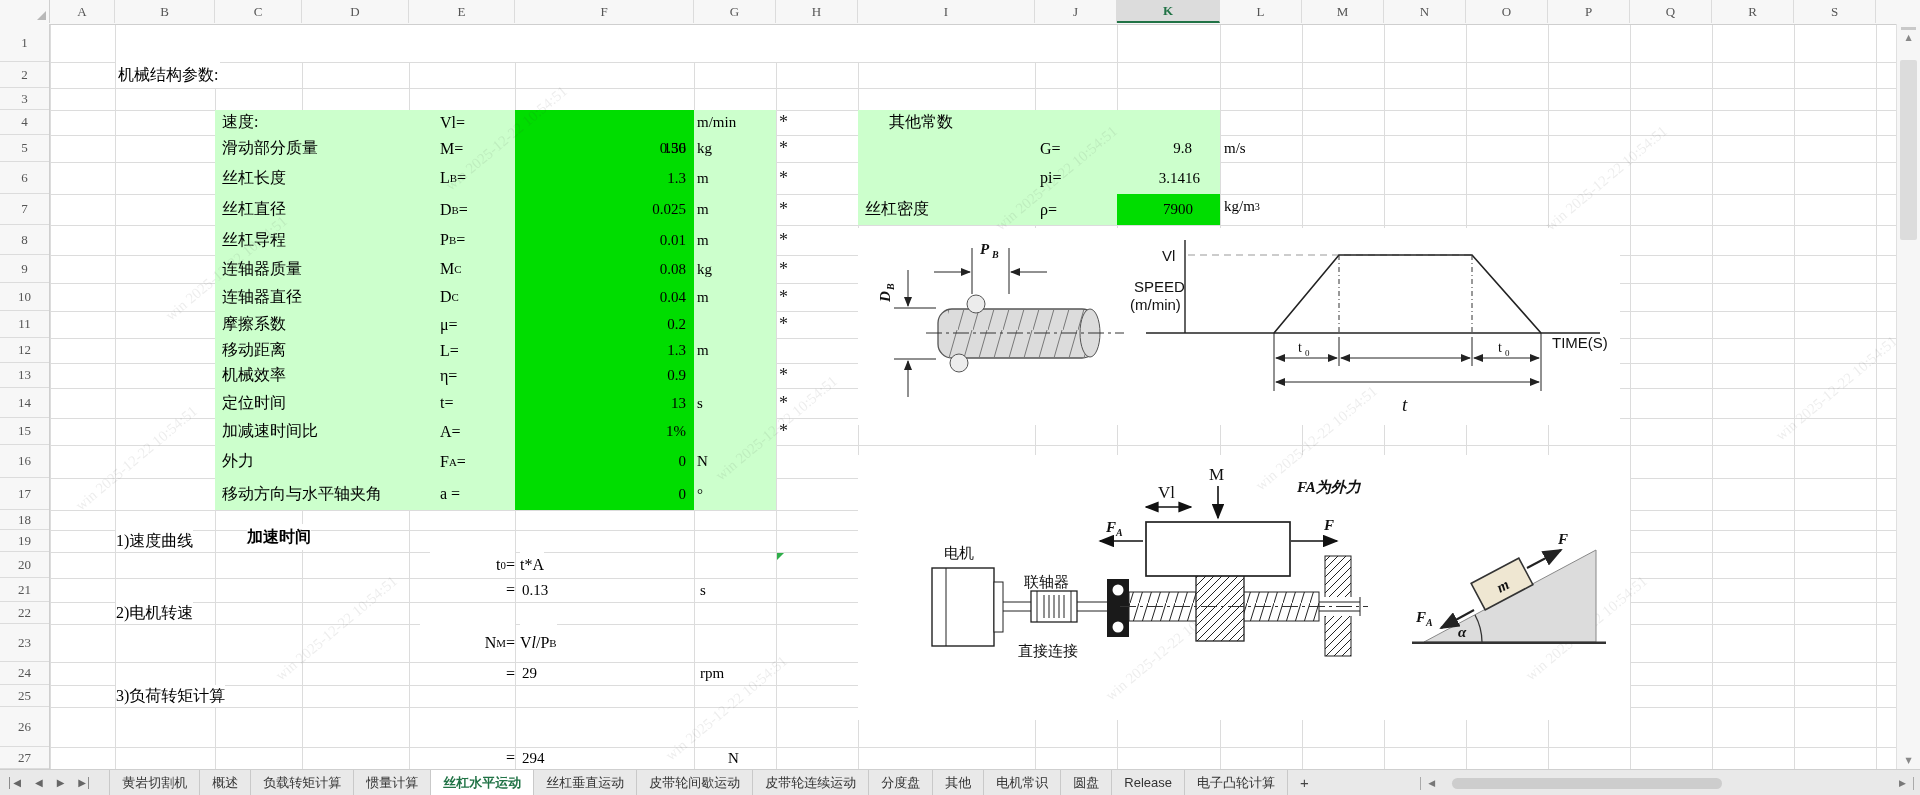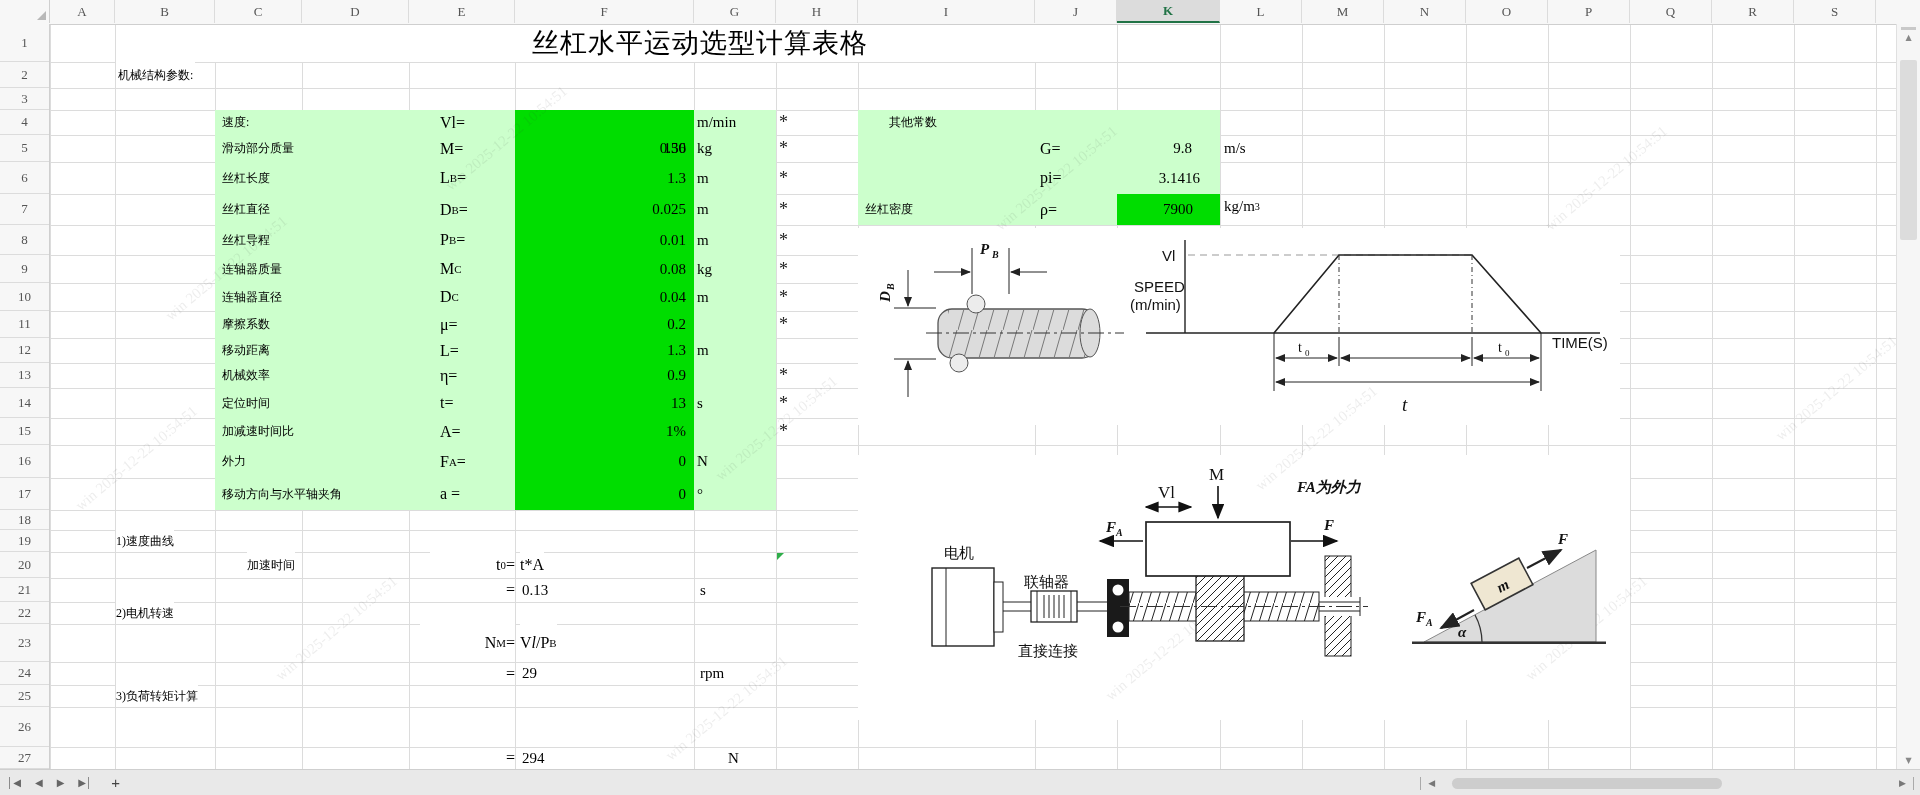--- a/index.html
+++ b/index.html
@@ -25,21 +25,21 @@
   .gl{position:absolute;background:#dcdcdc;z-index:0;}
   .block{position:absolute;z-index:1;}
   .pale{background:var(--pale-green);}
   .bright{background:var(--bright-green);}
   .patch{position:absolute;background:#fff;z-index:1;}
   .wm{position:absolute;z-index:2;font-size:15px;color:rgba(60,60,60,.09);
       transform:rotate(-40deg);white-space:nowrap;pointer-events:none;}
   .cell{position:absolute;display:flex;align-items:center;z-index:3;color:#000;}
   .right{justify-content:flex-end;}
   .title{font-size:27px;justify-content:center;letter-spacing:1px;}
-  .cjk15{font-size:12px;}
+  .cjk15{font-size:16px;}
   .num{font-size:15px;}
   .sym{font-size:16px;}
   .star{font-size:18px;color:#222;}
   .wbg{background:#fff;z-index:3;}
   sub{font-size:68%;}
   sup{font-size:68%;vertical-align:super;}
   .it{font-style:italic;}
   .fbox{position:absolute;border:1.6px solid #111;background:#fff;z-index:3;display:flex;align-items:center;}
   .formula{font-size:19px;font-style:italic;letter-spacing:1px;padding-left:4px;}
   .gmark{position:absolute;width:0;height:0;border-top:7px solid var(--indicator-green);
@@ -151,21 +151,20 @@
         <div class="wm" style="left: 1240px; top: 430px;">win 2025-12-22 10:54:51</div>
         <div class="wm" style="left: 1530px; top: 170px;">win 2025-12-22 10:54:51</div>
         <div class="wm" style="left: 260px; top: 620px;">win 2025-12-22 10:54:51</div>
         <div class="wm" style="left: 650px; top: 700px;">win 2025-12-22 10:54:51</div>
         <div class="wm" style="left: 1090px; top: 640px;">win 2025-12-22 10:54:51</div>
         <div class="wm" style="left: 1510px; top: 620px;">win 2025-12-22 10:54:51</div>
         <div class="wm" style="left: 1760px; top: 380px;">win 2025-12-22 10:54:51</div>
         <div class="wm" style="left: 60px; top: 450px;">win 2025-12-22 10:54:51</div>
       </div>
 
-    <div class="cell title" style="left:400px;top:24px;width:600px;height:38px;">丝杠水平运动选型计算表格</div>
     <div class="cell cjk15 wbg" style="left:116px;top:62px;height:26px;padding:0 2px;">机械结构参数:</div>
 
     <div id="params">
         <div class="cell cjk15" style="top: 110px; height: 25px; left: 222px; width: 185px;">速度:</div>
         <div class="cell sym" style="top: 110px; height: 25px; left: 440px; width: 75px;">
           <span>Vl=</span>
         </div>
         <div class="cell num right" style="top: 110px; height: 25px; left: 517px; width: 173px; padding-right: 4px; box-sizing: border-box; margin-top: 26px;">0.36</div>
         <div class="cell num" style="top: 110px; height: 25px; left: 697px; width: 75px;">m/min</div>
         <div class="cell star" style="top: 110px; height: 25px; left: 779px; width: 40px;">*</div>
@@ -282,21 +281,21 @@
     <div class="cell sym" style="left:1040px;top:194px;height:31px;">
         <span>ρ=</span>
       </div>
     <div class="cell num right" style="left:1117px;top:194px;width:103px;height:31px;padding-right:27px;box-sizing:border-box;">7900</div>
     <div class="cell num" style="left:1224px;top:191px;height:31px;">
         <span>kg/m</span>
         <sup>3</sup>
       </div>
 
     <div class="cell cjk15 wbg" style="left:116px;top:530px;height:22px;">1)速度曲线</div>
-    <div class="cell cjk15 wbg" style="left:247px;top:552px;height:26px;">加速时间</div>
+    <div class="cell cjk15 wbg" style="left:247px;top:524px;height:26px;font-weight:bold;">加速时间</div>
     <div class="cell sym right wbg" style="left:430px;top:552px;width:85px;height:26px;">
         <span>t</span>
         <sub>0</sub>
         <span>=</span>
       </div>
     <div class="cell sym wbg" style="left:520px;top:552px;height:26px;">
         <span>t*A</span>
       </div>
     <div class="cell sym right" style="left:430px;top:578px;width:85px;height:24px;">=</div>
     <div class="cell num" style="left:522px;top:578px;height:24px;">0.13</div>
@@ -524,20 +523,36 @@
     <div class="varrow" style="bottom:4px;">▼</div>
   </div>
 
   <div class="tabbar">
     <div id="tabnav" style="display:flex;">
         <div class="navbtn">│◀</div>
         <div class="navbtn">◀</div>
         <div class="navbtn">▶</div>
         <div class="navbtn">▶│</div>
       </div>
+    <div id="tabs" style="display:flex;">
+        <div class="tab first">黄岩切割机</div>
+        <div class="tab">概述</div>
+        <div class="tab">负载转矩计算</div>
+        <div class="tab">惯量计算</div>
+        <div class="tab active">丝杠水平运动</div>
+        <div class="tab">丝杠垂直运动</div>
+        <div class="tab">皮带轮间歇运动</div>
+        <div class="tab">皮带轮连续运动</div>
+        <div class="tab">分度盘</div>
+        <div class="tab">其他</div>
+        <div class="tab">电机常识</div>
+        <div class="tab">圆盘</div>
+        <div class="tab">Release</div>
+        <div class="tab">电子凸轮计算</div>
+      </div>
     <div class="addtab">+</div>
     <div class="hscroll">
       <div class="hsep"></div>
       <span class="harrow">◀</span>
       <div class="htrack">
         <div class="hthumb"></div>
       </div>
       <span class="harrow">▶</span>
       <div class="hsep"></div>
     </div>

